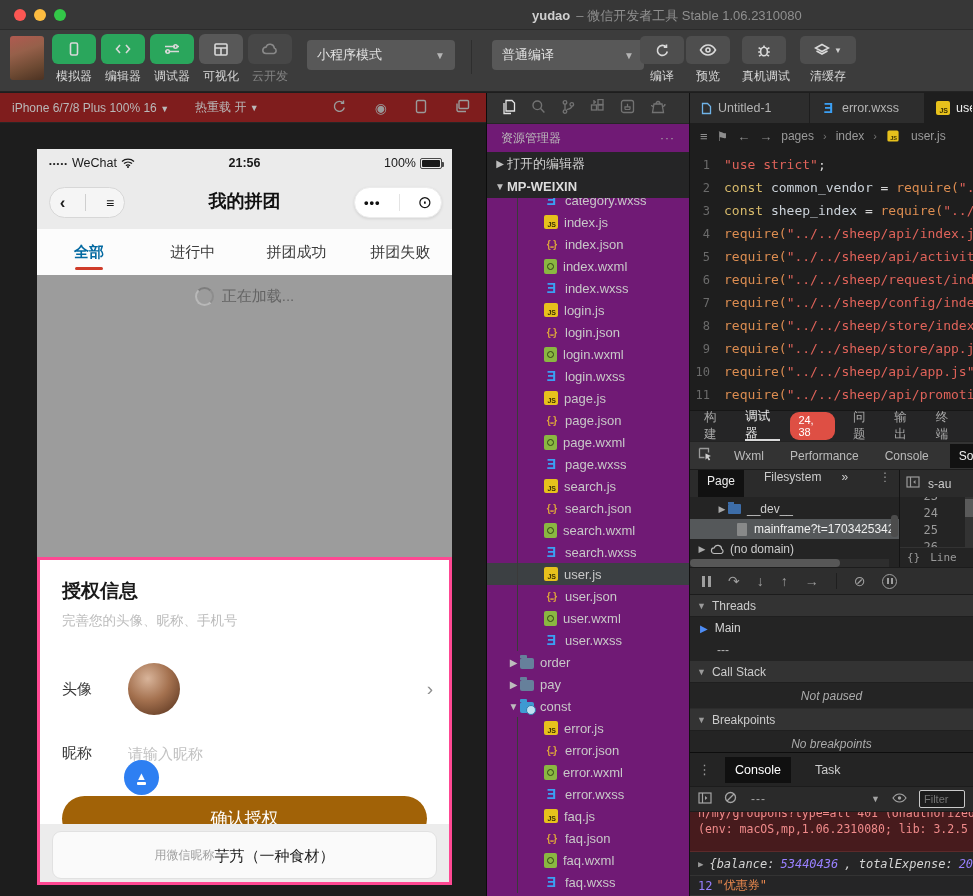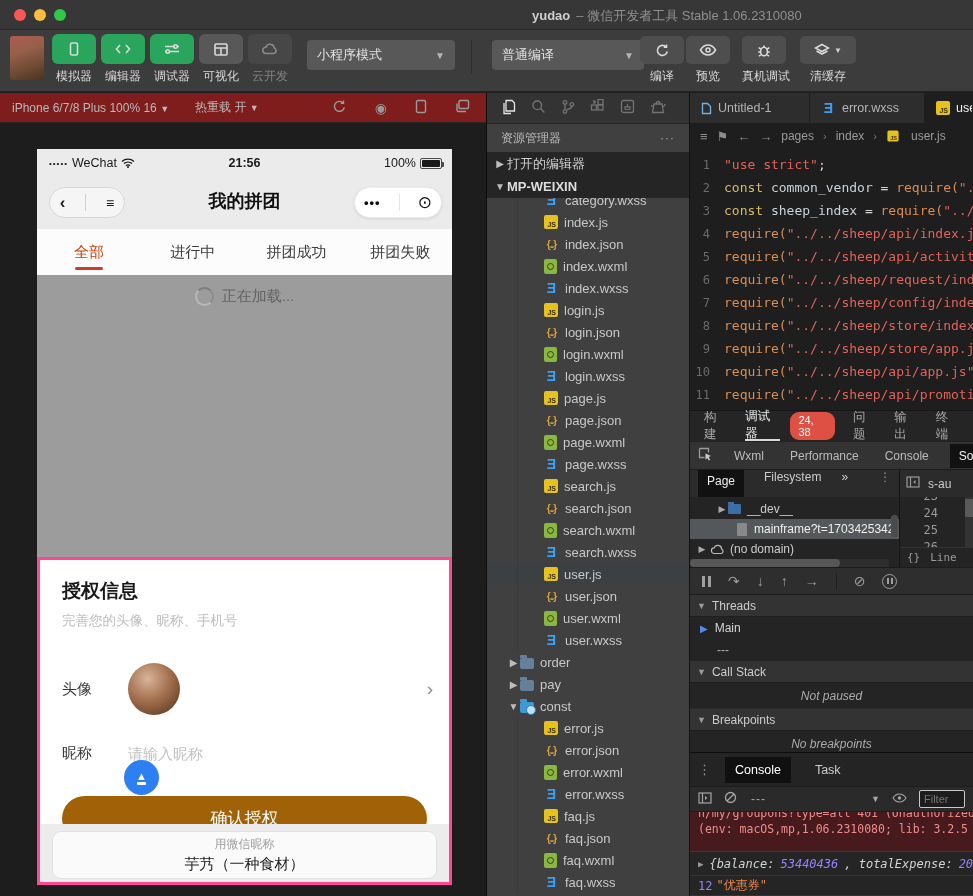--- a/index.html
+++ b/index.html
@@ -54,21 +54,21 @@
     background:rgba(252,252,252,.6);display:flex;align-items:center;justify-content:space-around;color:#1a1a1a}
   .backpill .dv{width:1px;height:17px;background:#cfcfcf}
   .pnav .title{position:absolute;left:0;right:0;top:12px;text-align:center;font-size:18px;font-weight:bold;color:#111}
   .capsule{position:absolute;right:10px;top:10px;width:88px;height:31px;background:#fff;border:1px solid #ececec;
     border-radius:16px;box-shadow:0 1px 3px rgba(0,0,0,.10);display:flex;align-items:center;justify-content:space-around;color:#111}
   .capsule .dv{width:1px;height:17px;background:#e4e4e4}
   .capsule .dots{font-size:13px;letter-spacing:1px;font-weight:bold}
   .capsule .target{font-size:17px}
   .ptabs{height:46px;background:#fcfcfc;display:flex}
   .ptab{flex:1;display:flex;align-items:center;justify-content:center;font-size:15px;color:#3d3d3d;position:relative}
-  .ptab.on{color:#c2410c;font-weight:normal}
+  .ptab.on{color:#0369a1;font-weight:bold}
   .ptab.on::after{content:"";position:absolute;bottom:5px;left:50%;margin-left:-14px;width:28px;height:3px;background:#cf3c2a;border-radius:2px}
   .pcontent{height:282px;background:#9c9c9c;display:flex;justify-content:center;align-items:flex-start;padding-top:12px;gap:8px}
   .spinner{width:19px;height:19px;border-radius:50%;border:2.5px solid #b8b8b8;border-top-color:#7d7d7d;border-right-color:#8d8d8d}
   .loadtxt{font-size:15px;color:#646464}
   .pmodal{position:absolute;left:0;right:0;bottom:0;height:328px;background:#fff;border:3px solid #ff4893}
   .pmodal .mtitle{position:absolute;left:22px;top:18px;font-size:19px;font-weight:bold;color:#191919}
   .pmodal .msub{position:absolute;left:22px;top:52px;font-size:13.5px;color:#bcbcbc}
   .mrow-avatar{position:absolute;left:22px;right:16px;top:98px;height:62px;display:flex;align-items:center}
   .mrow-avatar .lab{font-size:15px;color:#3a3a3a;width:66px}
   .mavatar{width:52px;height:52px;border-radius:50%;
@@ -78,27 +78,27 @@
   .mrow-nick .lab{font-size:15px;color:#3a3a3a;width:66px}
   .nickinput{border:none;outline:none;font-size:15px;color:#333;background:transparent;width:200px}
   .nickinput::placeholder{color:#c2c2c2}
   .kbblue{position:absolute;left:84px;top:200px;width:35px;height:35px;border-radius:50%;background:#2e7ff2;
     display:flex;flex-direction:column;align-items:center;justify-content:center}
   .kbblue .tri{color:#fff;font-size:11px;line-height:10px}
   .kbblue .bar{width:9px;height:2.5px;background:#fff;margin-top:1.5px;border-radius:1px}
   .confirmbtn{position:absolute;left:22px;right:22px;top:236px;height:45px;border-radius:23px;background:#a16207;border:none;
     color:#fff;font-size:17px;display:flex;align-items:center;justify-content:center}
   .kbarea{position:absolute;left:0;right:0;top:264px;bottom:0;background:#ececec;padding:7px 12px}
-  .kbbox{height:48px;background:#fafafa;border:1px solid #e1e1e1;border-radius:9px;display:flex;flex-direction:column;
+  .kbbox{height:48px;background:#fafafa;border:1px solid #e1e1e1;border-radius:9px;display:flex;flex-direction:row;
     align-items:center;justify-content:center}
   .kbhint{font-size:12px;color:#a0a0a0}
   .kbval{font-size:15px;color:#191919;margin-top:2px}
 
   
-  .explorer{width:203px;flex:none;background:#404040;border-right:1px solid #111;display:flex;flex-direction:column;overflow:hidden}
+  .explorer{width:203px;flex:none;background:#701a75;border-right:1px solid #111;display:flex;flex-direction:column;overflow:hidden}
   .actbar{height:31px;background:#333;display:flex;align-items:center;gap:15px;padding:0 14px;border-bottom:1px solid #262626;flex:none}
   .actbar svg{opacity:.62}.actbar .on svg{opacity:1}
   .exhead{height:28px;display:flex;align-items:center;padding:0 14px;font-size:12px;color:#bbb;flex:none}
   .exhead .more{margin-left:auto;letter-spacing:1px;color:#aaa}
   .srow{height:23px;display:flex;align-items:center;font-size:13px;color:#cfcfcf;padding-left:6px;flex:none;position:relative;z-index:2;background:#252526}
   .srow .car{width:14px;font-size:10px;color:#bdbdbd;text-align:center}
   .srow.bold{font-weight:bold;color:#ddd}
   .ftree{flex:1;overflow:hidden;margin-top:-9px;position:relative;z-index:1}
   .frow{height:22px;display:flex;align-items:center;font-size:13px;color:#c8c8c8;white-space:nowrap}
   .frow .car{width:13px;font-size:10px;color:#bdbdbd;text-align:center;flex:none}

